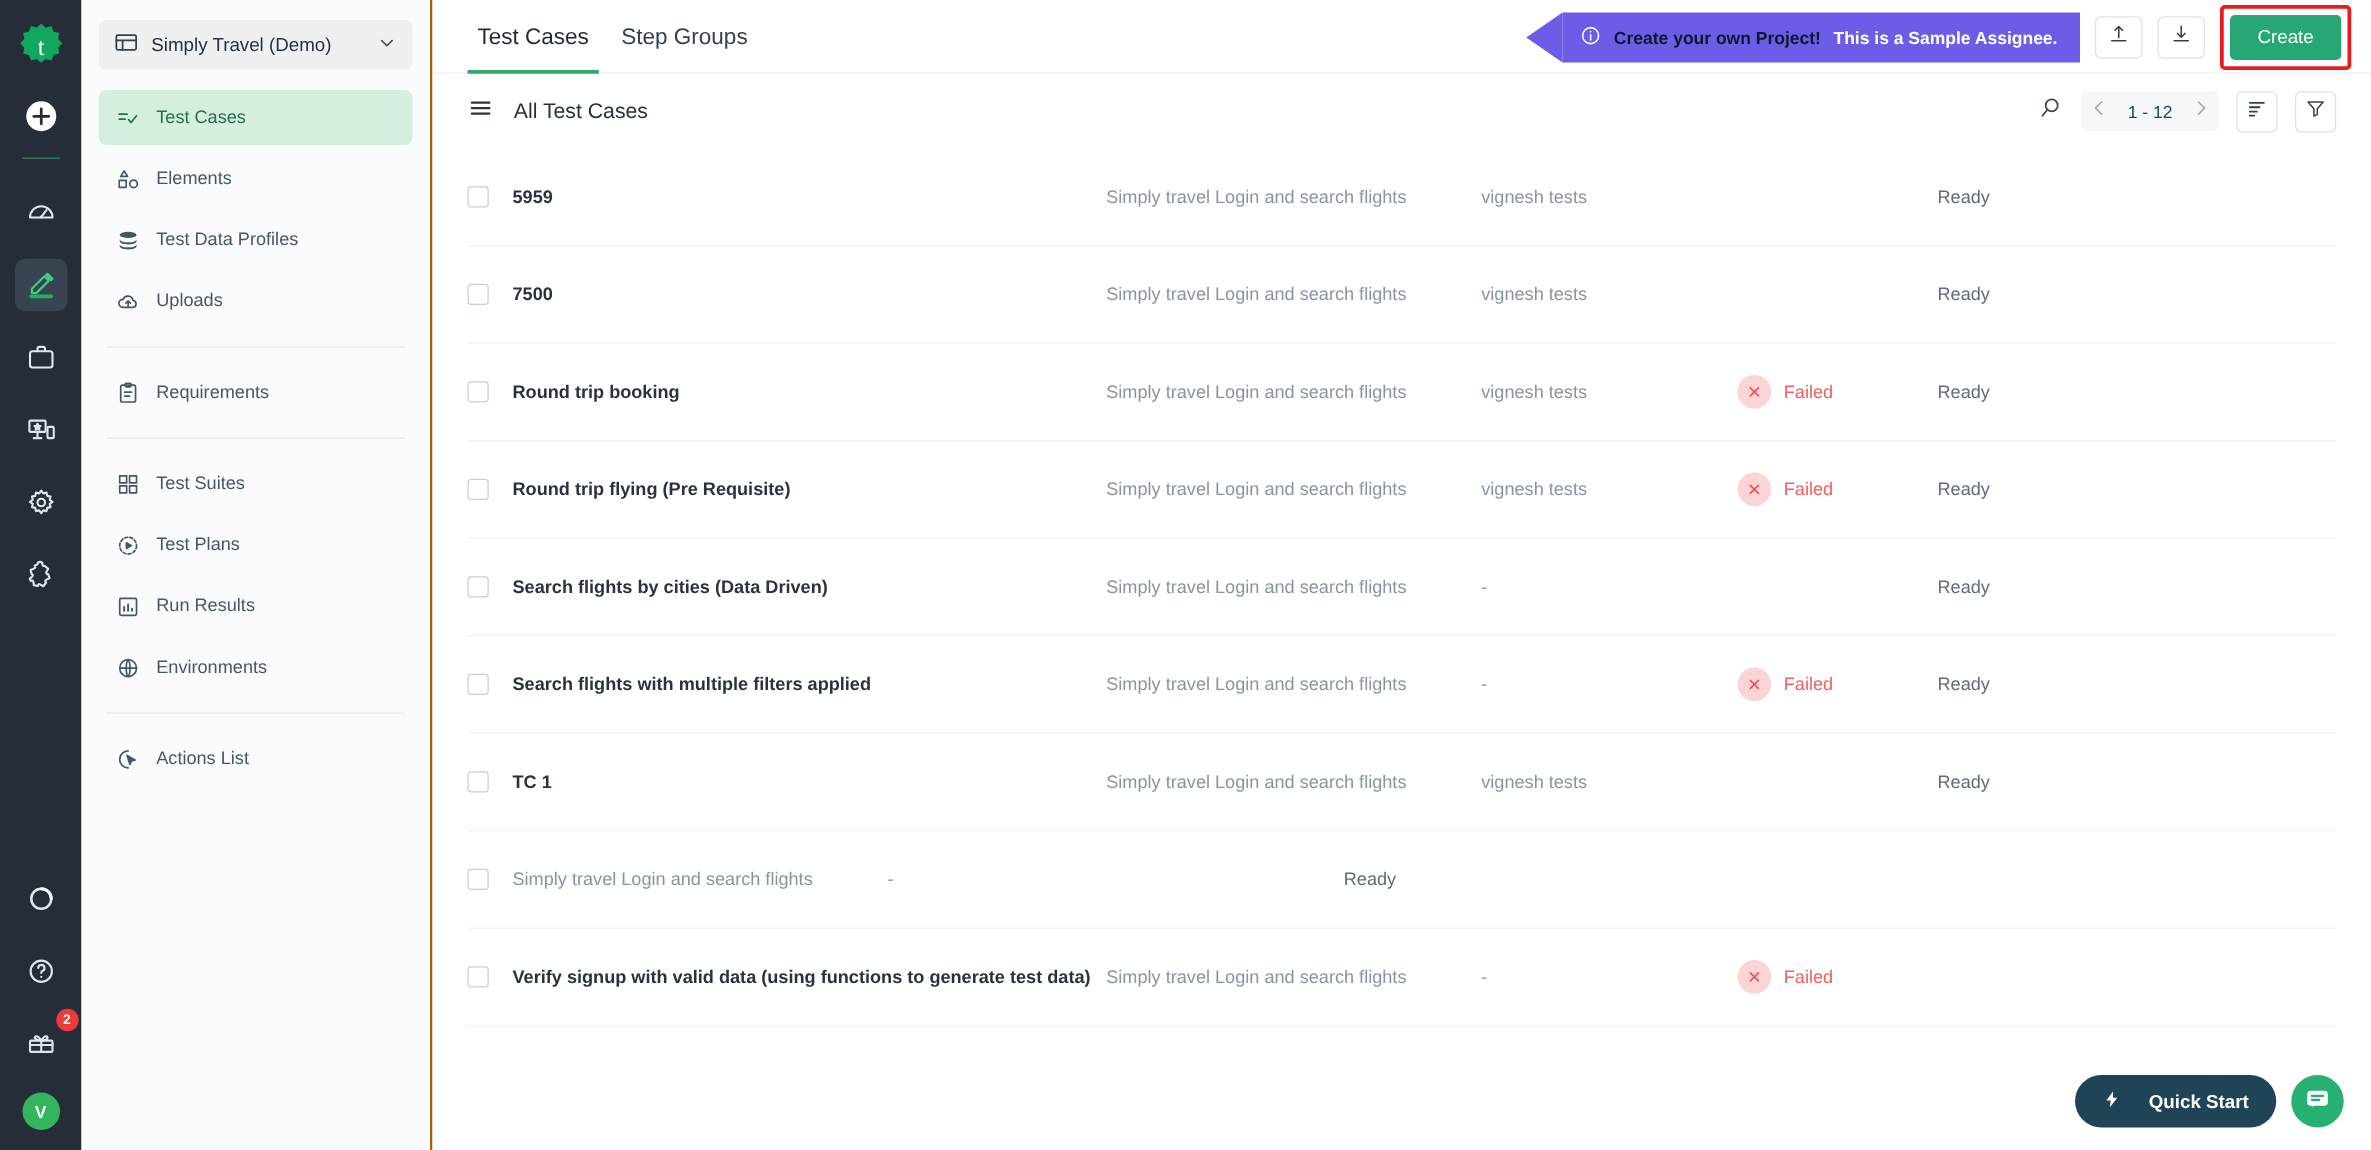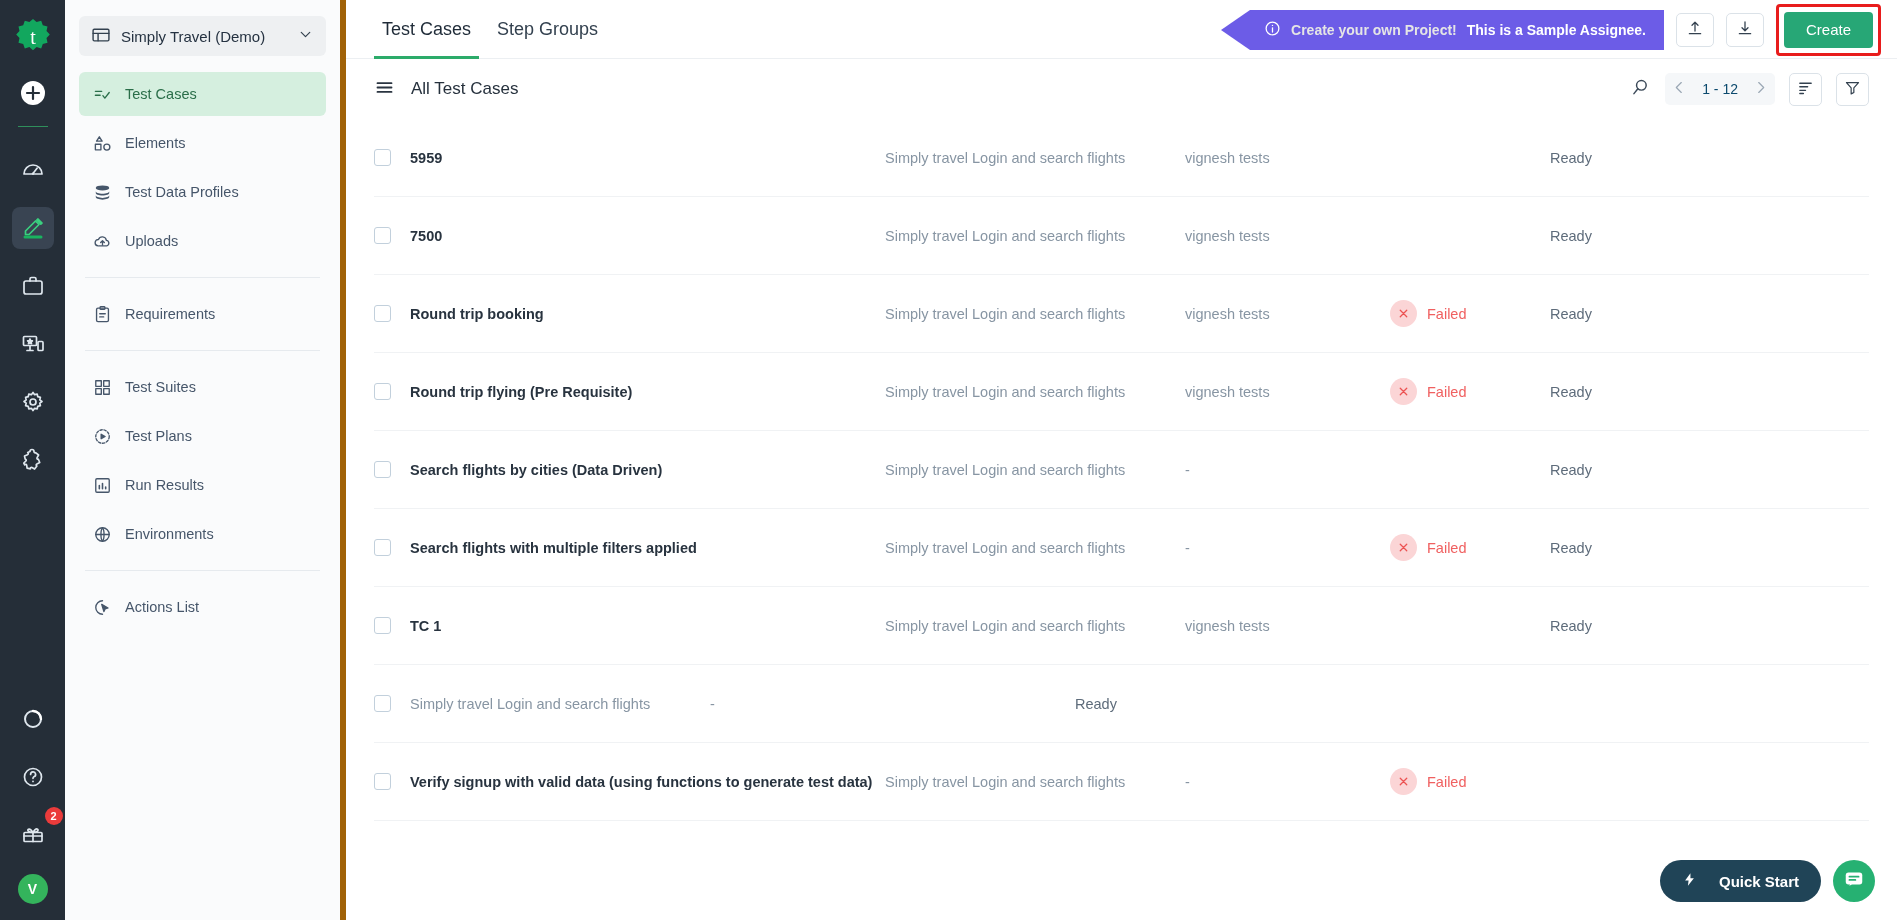--- a/index.html
+++ b/index.html
@@ -35,21 +35,21 @@
   }
   .avatar {
     width: 30px; height: 30px; border-radius: 50%; background: #34b45c; color: #fff;
     display:flex; align-items:center; justify-content:center; font-size: 14px; font-weight: bold;
     margin-top: 18px; margin-bottom: 8px;
   }
 
   
   .sidebar {
     width: 281px; flex: 0 0 281px; height: 920px; background: #fafbfc;
-    border-right: 6px solid #a16207; padding: 0 14px;
+    border-right: 2px solid #a16207; padding: 0 14px;
   }
   .project-select {
     margin: 16px 0 0 0; height: 40px; background: #eef0f2; border-radius: 6px;
     display: flex; align-items: center; padding: 0 12px; gap: 10px; color: #253241;
     font-size: 15px; font-weight: 500;
   }
   .project-select .proj-name { flex: 1; white-space: nowrap; }
   .nav { margin-top: 16px; }
   .nav-item {
     height: 44px; border-radius: 6px; display: flex; align-items: center;
@@ -73,21 +73,21 @@
   .banner {
     height: 40px; background: #6c5ce7; color: #fff; display: flex; align-items: center;
     gap: 10px; padding: 0 18px 0 14px; font-size: 14px; font-weight: bold; position: relative;
     margin-left: 38px;
   }
   .banner::before {
     content: ""; position: absolute; left: -29px; top: 0; width: 0; height: 0;
     border-top: 20px solid transparent; border-bottom: 20px solid transparent;
     border-left: 0; border-right: 29px solid #6c5ce7;
   }
-  .banner .hl { color: #e5e5e5; }
+  .banner .hl { color: #0f172a; }
   .icon-btn {
     width: 38px; height: 34px; border: 1px solid #dbe2e8; border-radius: 5px; background: #fff;
     display: flex; align-items: center; justify-content: center;
   }
   .create-wrap { padding: 5px; border: 3px solid #e81c1c; border-radius: 4px; display:flex; }
   .create-btn {
     background: #27a776; color: #fff; border: none; border-radius: 4px;
     height: 36px; padding: 0 22px; font-size: 15px; font-family: inherit;
   }
 

